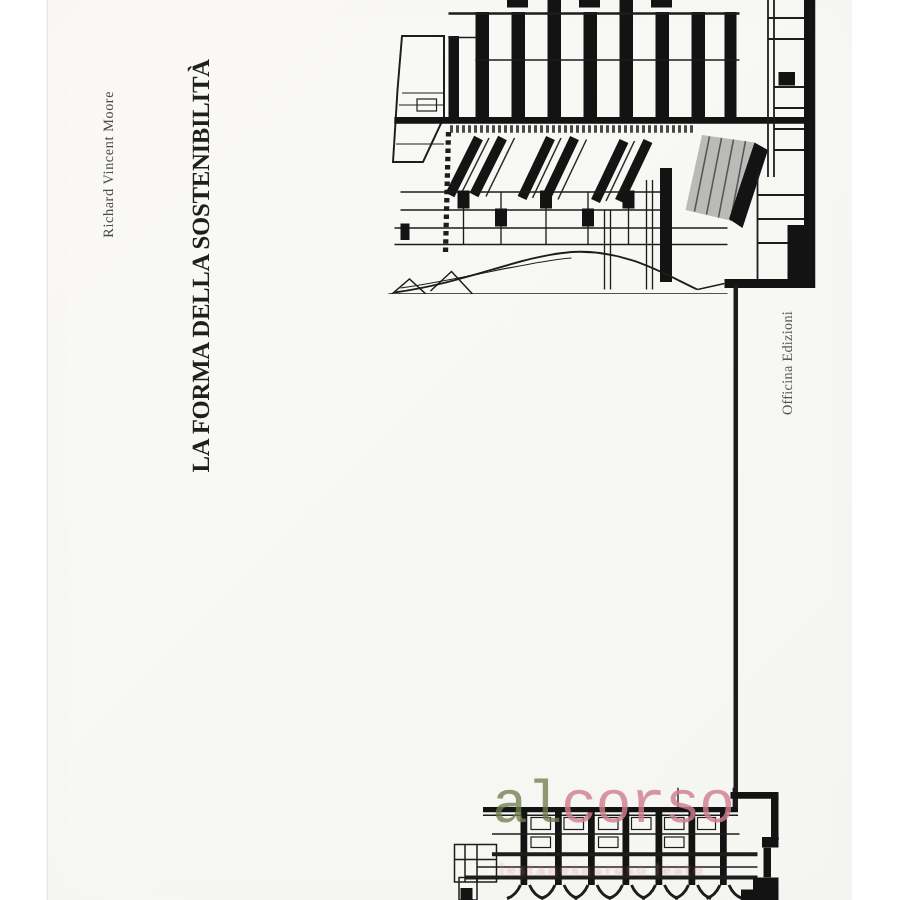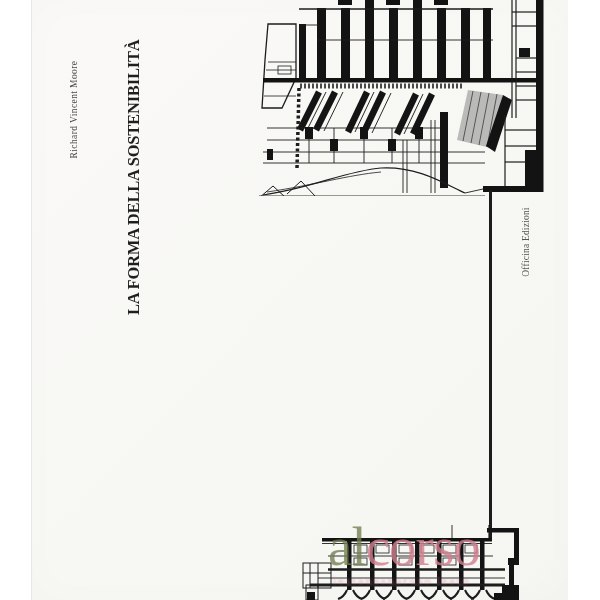--- a/index.html
+++ b/index.html
@@ -42,22 +42,22 @@
   .top-drawing{position:absolute;left:253px;top:0;width:292px;height:196px;}
   .bottom-drawing{position:absolute;left:298px;top:525px;width:246px;height:75px;}
   .connector-line{
     position:absolute;left:489px;top:190px;width:2.5px;height:349px;
     background:#1c1c1c;
   }
 
   
   .watermark{
     position:absolute;left:328px;top:519px;
-    font-family:Liberation Serif, serif;
-    font-size:55px;line-height:1;letter-spacing:-1px;
+    font-family:Liberation Mono, monospace;
+    font-size:40px;line-height:1;letter-spacing:-1px;
     pointer-events:none;
   }
   .wm-al{color:rgba(113,127,80,0.78);}
   .wm-corso{color:rgba(209,126,142,0.82);}
   .wm-tagline{
     position:absolute;left:333px;top:576px;width:200px;
     font-family:"DejaVu Serif",serif;
     font-size:10px;letter-spacing:1.6px;line-height:1;
     color:rgba(214,130,148,0.6);
     filter:blur(1.1px);

